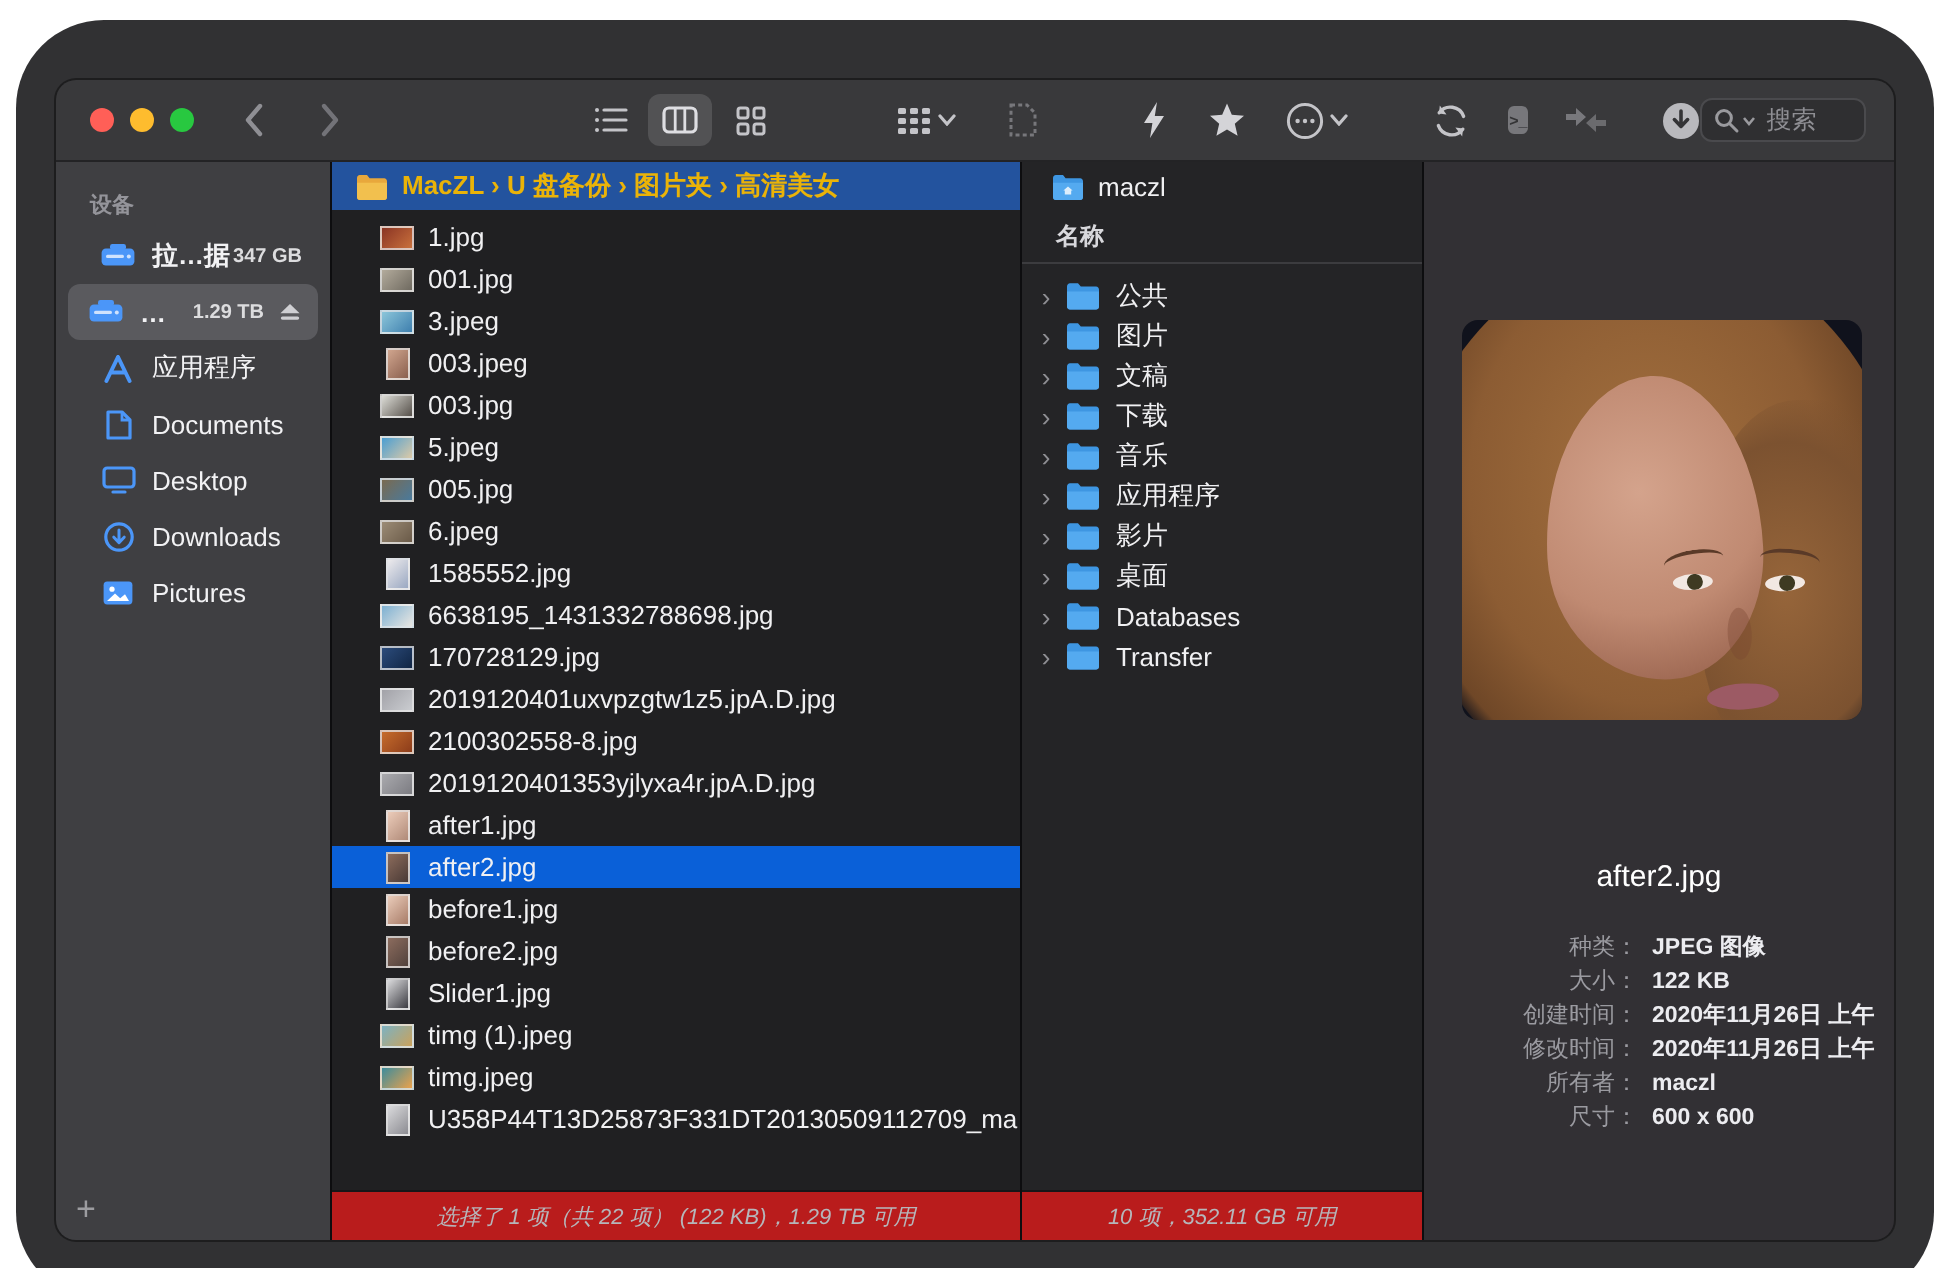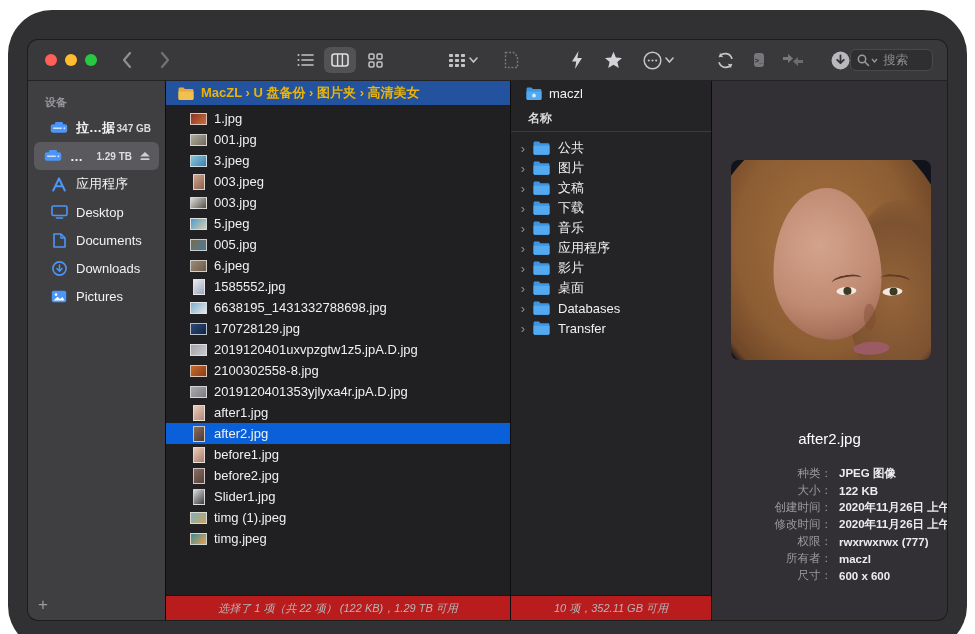--- a/index.html
+++ b/index.html
@@ -63,21 +63,21 @@
   .brow{position:absolute;width:30px;height:9px;border-top:2.5px solid #5a3a28;border-radius:50%;}
   .brow.l{left:58px;top:88px;transform:rotate(-6deg);}
   .brow.r{left:106px;top:90px;transform:rotate(8deg);}
   .eye{position:absolute;width:20px;height:8px;border-radius:50%;background:#f2e8e2;overflow:hidden;}
   .eye.l{left:62px;top:100px;}
   .eye.r{left:108px;top:103px;}
   .iris{position:absolute;left:7px;top:0;width:8px;height:8px;border-radius:50%;background:#3e3a22;}
   .nose{position:absolute;left:88px;top:118px;width:12px;height:26px;border-radius:50%;background:rgba(120,70,50,.35);}
   .lips{position:absolute;left:76px;top:156px;width:36px;height:13px;border-radius:50%;background:#9c5a64;}
   .pname{position:absolute;top:349px;left:0;right:0;text-align:center;color:#fff;font-size:15px;}
-  .pinfo{position:absolute;top:384px;left:17px;right:0;}
+  .pinfo{position:absolute;top:384px;left:4px;right:0;}
   .prow{display:flex;height:17px;align-items:center;}
   .plabel{width:103px;text-align:right;color:#9a9aa0;font-size:11.5px;flex:none;}
   .pval{margin-left:7px;color:#ecechf;color:#ececf0;font-size:11.5px;font-weight:600;white-space:nowrap;}
   svg{display:block;}
 </style>
 </head>
 <body>
 
 <div class="backdrop"></div>
 
@@ -267,35 +267,35 @@
           <div class="sb-row fav">
             <span class="ic">
               <svg width="16" height="15" viewBox="0 0 16 15">
                 <path d="M8 1.5 L13.8 13.5 M8 1.5 L2.2 13.5 M4.6 9.3 h6.8" stroke="#4b96f8" stroke-width="2" fill="none" stroke-linecap="round" stroke-linejoin="round"></path>
               </svg>
             </span>
             <span class="sb-label">应用程序</span>
           </div>
           <div class="sb-row fav">
             <span class="ic">
-              <svg width="17" height="14" viewBox="0 0 17 14">
-                <rect x="1" y="1" width="15" height="9.5" rx="1.6" fill="none" stroke="#4b96f8" stroke-width="1.6"></rect>
-                <line x1="5.5" y1="13" x2="11.5" y2="13" stroke="#4b96f8" stroke-width="1.6" stroke-linecap="round"></line>
-              </svg>
-            </span>
-            <span class="sb-label">Desktop</span>
-          </div>
-          <div class="sb-row fav">
-            <span class="ic">
               <svg width="13" height="15" viewBox="0 0 13 15">
                 <path d="M1 1 h7 l4 4 v9 H1 z" fill="none" stroke="#4b96f8" stroke-width="1.6" stroke-linejoin="round"></path>
                 <path d="M8 1 v4 h4" fill="none" stroke="#4b96f8" stroke-width="1.4"></path>
               </svg>
             </span>
             <span class="sb-label">Documents</span>
+          </div>
+          <div class="sb-row fav">
+            <span class="ic">
+              <svg width="17" height="14" viewBox="0 0 17 14">
+                <rect x="1" y="1" width="15" height="9.5" rx="1.6" fill="none" stroke="#4b96f8" stroke-width="1.6"></rect>
+                <line x1="5.5" y1="13" x2="11.5" y2="13" stroke="#4b96f8" stroke-width="1.6" stroke-linecap="round"></line>
+              </svg>
+            </span>
+            <span class="sb-label">Desktop</span>
           </div>
           <div class="sb-row fav">
             <span class="ic">
               <svg width="15" height="15" viewBox="0 0 15 15">
                 <circle cx="7.5" cy="7.5" r="6.6" fill="none" stroke="#4b96f8" stroke-width="1.6"></circle>
                 <path d="M7.5 4 v6 M4.9 7.6 l2.6 2.7 2.6-2.7" stroke="#4b96f8" stroke-width="1.5" fill="none" stroke-linecap="round" stroke-linejoin="round"></path>
               </svg>
             </span>
             <span class="sb-label">Downloads</span>
           </div>
@@ -442,20 +442,26 @@
             <span class="thumbwrap">
               <span class="thumb l" style="background:linear-gradient(135deg,#7cb2c2,#caa25c);"></span>
             </span>
             <span class="fname">timg (1).jpeg</span>
           </div>
           <div class="frow">
             <span class="thumbwrap">
               <span class="thumb l" style="background:linear-gradient(135deg,#3c8c9c,#eaa24c);"></span>
             </span>
             <span class="fname">timg.jpeg</span>
+          </div>
+          <div class="frow">
+            <span class="thumbwrap">
+              <span class="thumb p" style="background:linear-gradient(135deg,#dadadc,#8c8c92);"></span>
+            </span>
+            <span class="fname">U358P44T13D25873F331DT20130509112709_ma</span>
           </div>
         </div>
       <div class="statusbar">选择了 1 项（共 22 项） (122 KB)，1.29 TB 可用</div>
     </div>
 
     <div class="foldercol">
       <div class="fhead">
         <span>
           <svg width="16" height="13" viewBox="0 0 16 13">
             <path d="M0.5 2 c0-.8.6-1.5 1.4-1.5 h3.6 l1.3 1.6 h7.3 c.8 0 1.4.7 1.4 1.5 v8 c0 .8-.6 1.4-1.4 1.4 H1.9 c-.8 0-1.4-.6-1.4-1.4 z" fill="#3e96e2"></path>
@@ -600,24 +606,20 @@
           </div>
           <div class="prow">
             <span class="plabel">创建时间：</span>
             <span class="pval">2020年11月26日 上午</span>
           </div>
           <div class="prow">
             <span class="plabel">修改时间：</span>
             <span class="pval">2020年11月26日 上午</span>
           </div>
           <div class="prow">
-            <span class="plabel">权限：</span>
-            <span class="pval">rwxrwxrwx (777)</span>
-          </div>
-          <div class="prow">
             <span class="plabel">所有者：</span>
             <span class="pval">maczl</span>
           </div>
           <div class="prow">
             <span class="plabel">尺寸：</span>
             <span class="pval">600 x 600</span>
           </div>
         </div>
     </div>
 

